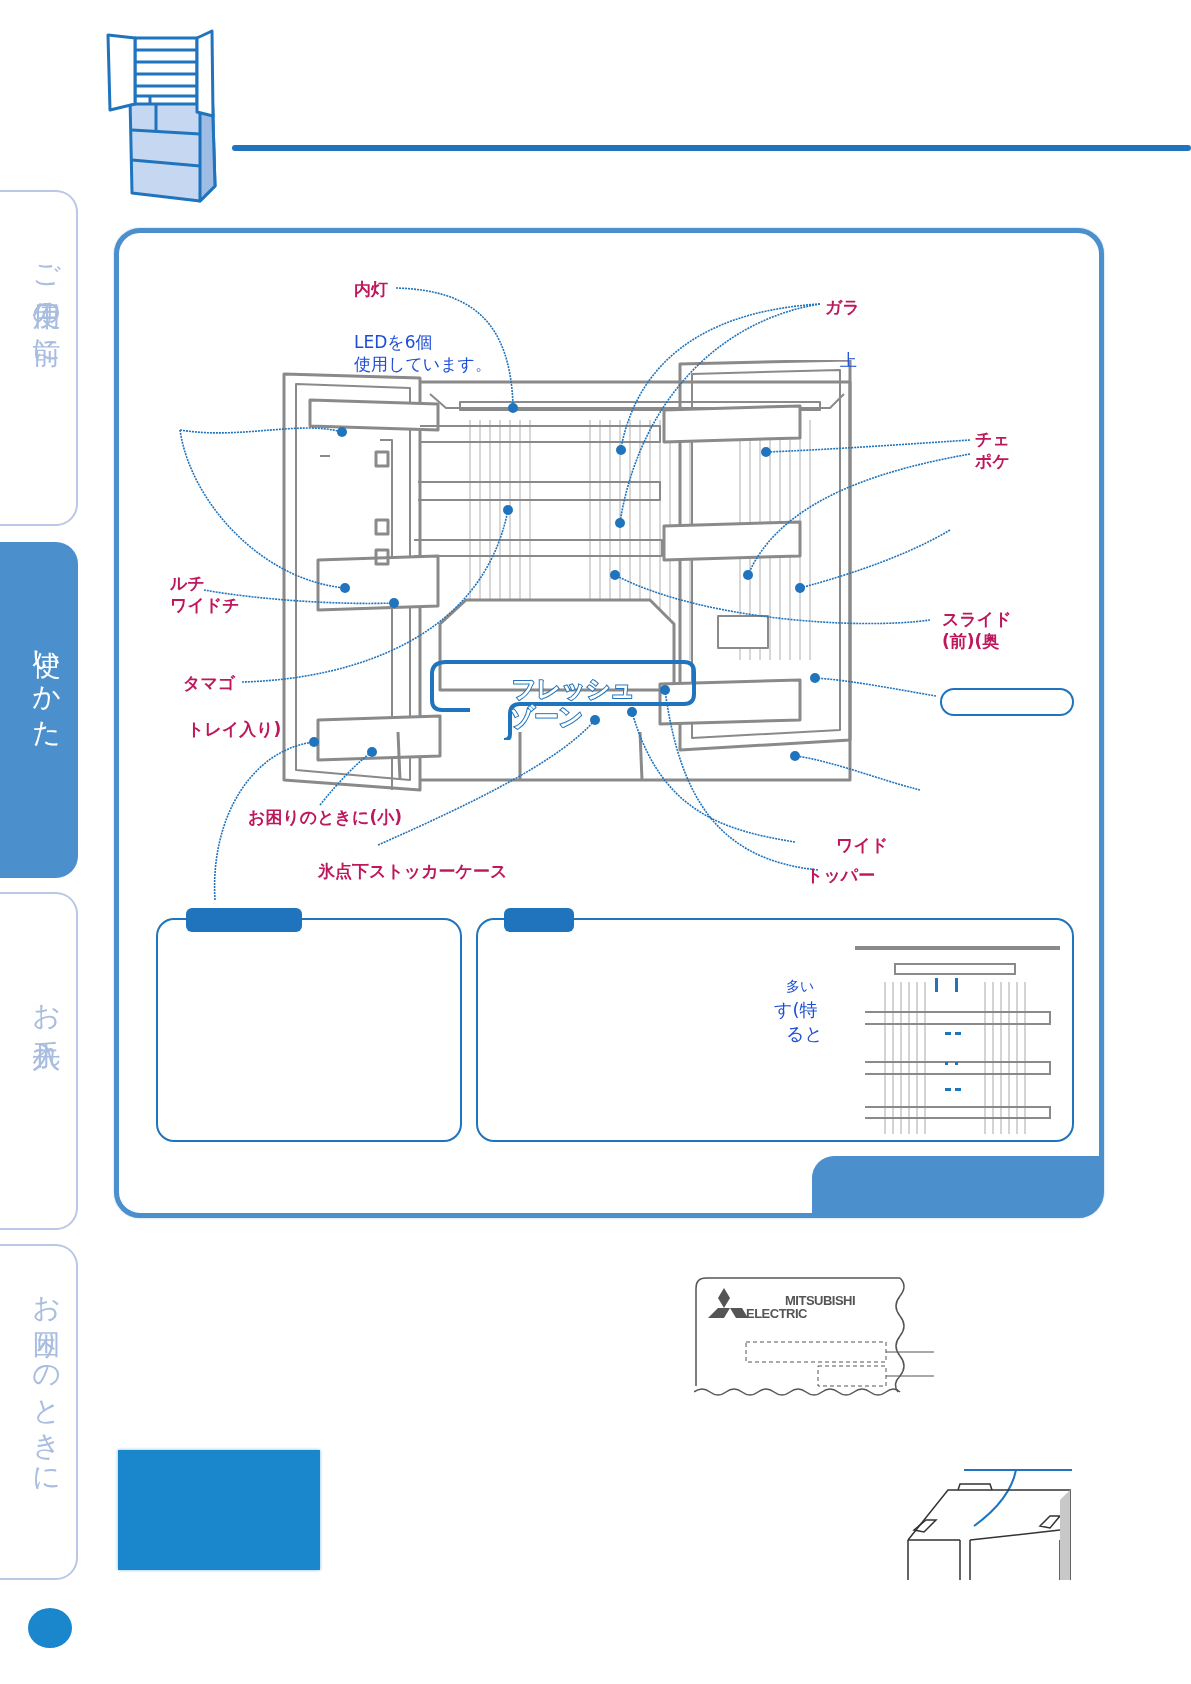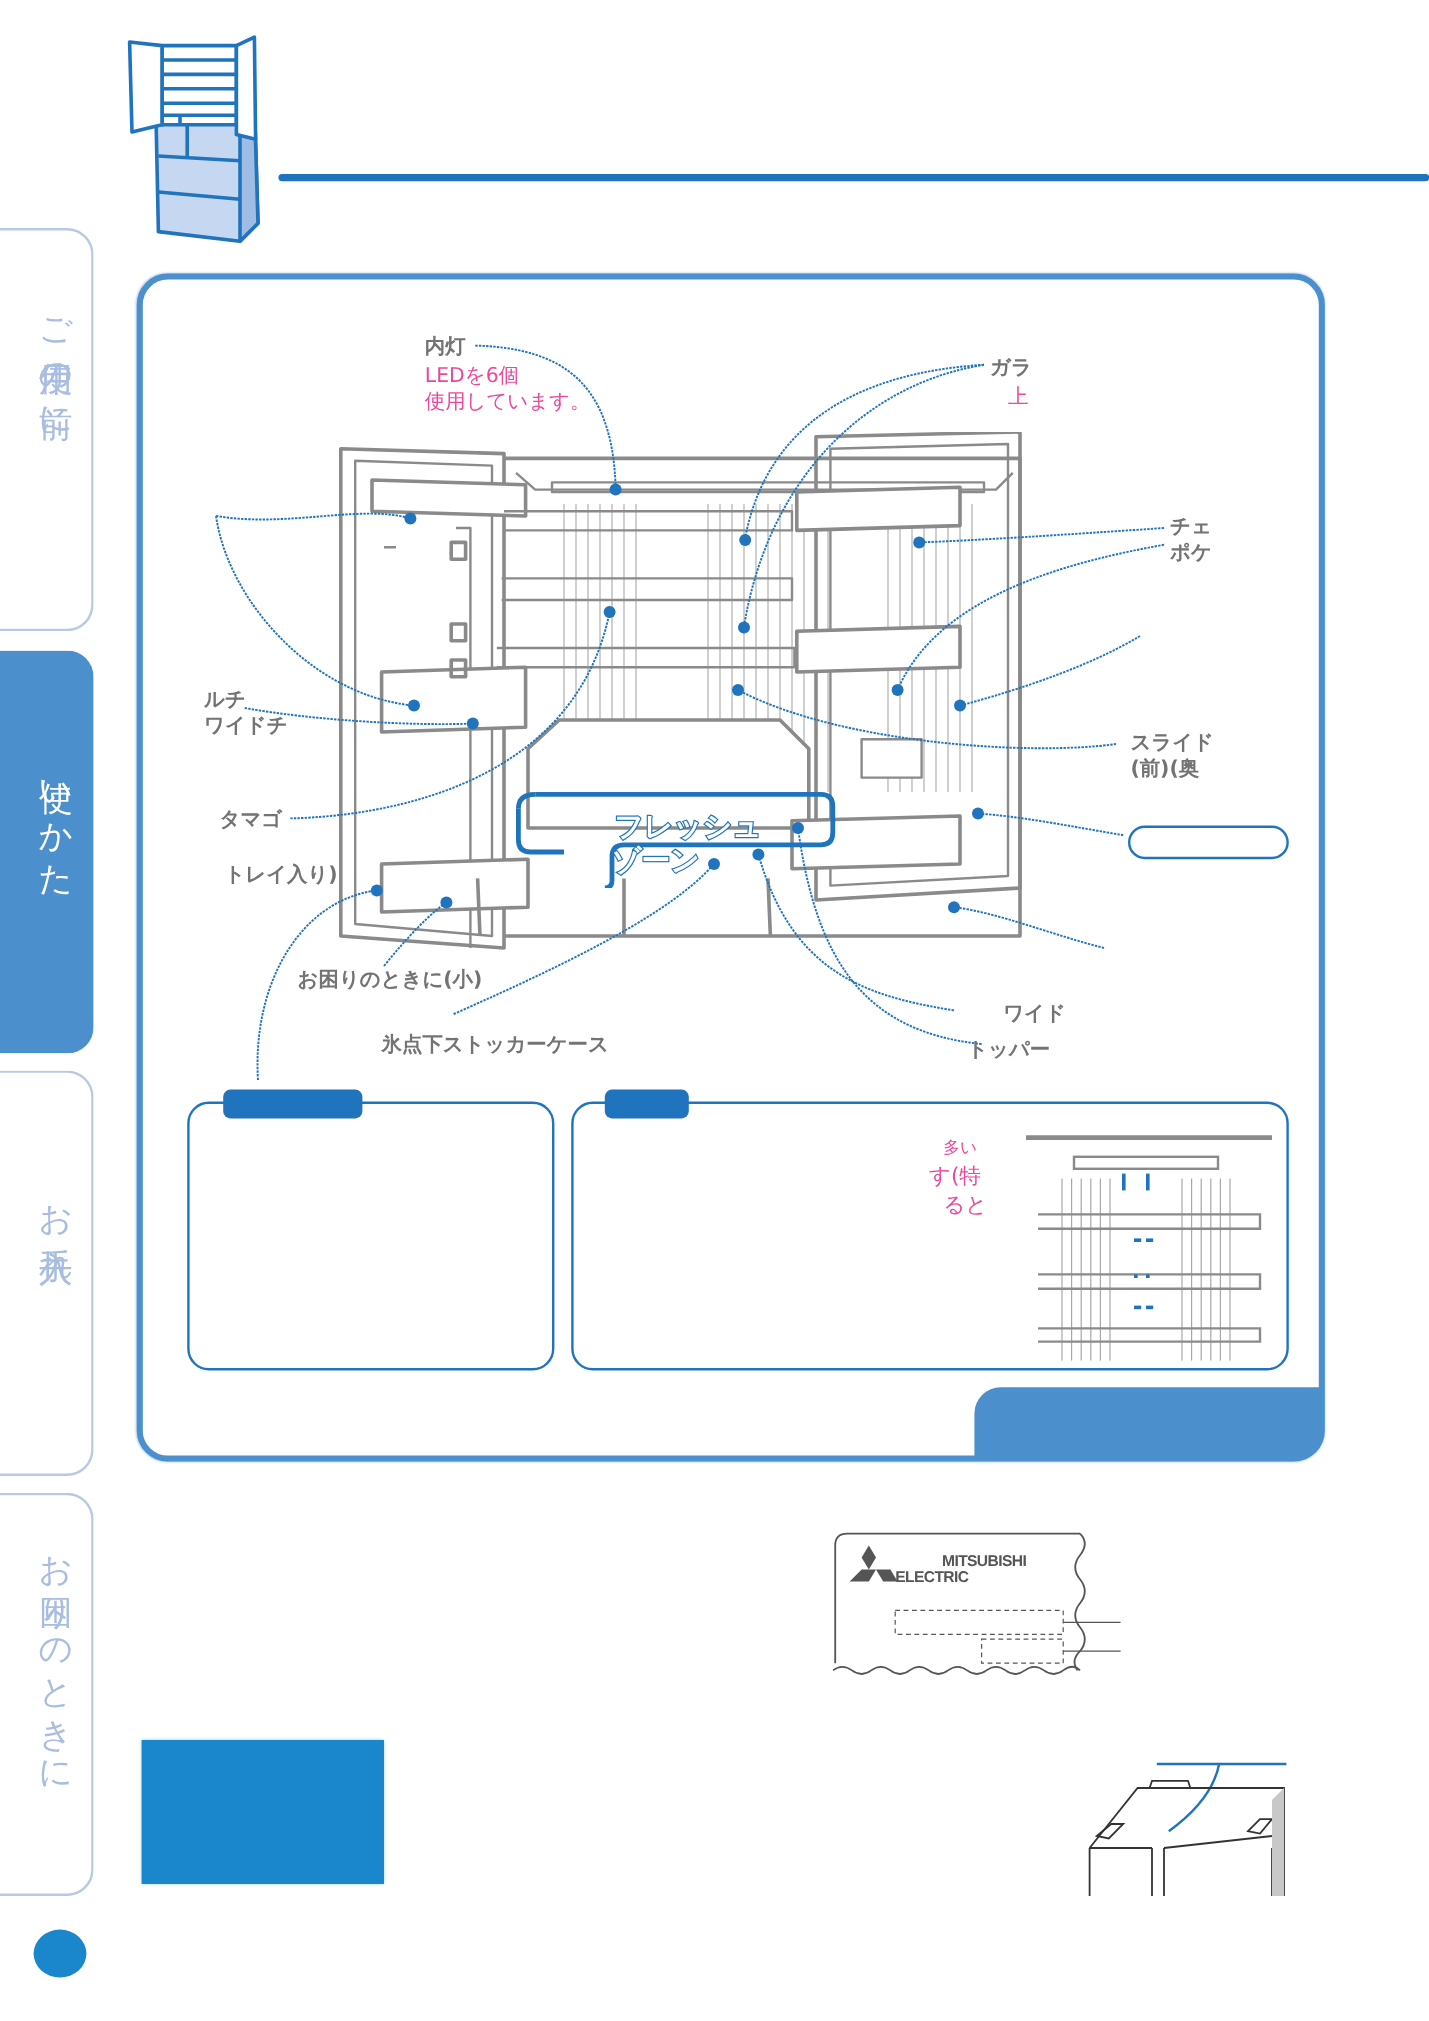--- a/index.html
+++ b/index.html
@@ -8,22 +8,22 @@
   
   .tab{position:absolute;left:-2px;width:80px;border:2px solid #b9c8e4;border-left:none;border-radius:0 22px 22px 0;box-sizing:border-box;background:#fff;}
   .tab .txt{position:absolute;left:32px;width:34px;color:#a9bde0;font-size:28px;line-height:36px;text-align:center;writing-mode:vertical-rl;letter-spacing:2px;}
   .tab.active{background:#4b8fcc;border-color:#4b8fcc;}
   .tab.active .txt{color:#fff;}
   
   .title-rule{left:232px;top:145px;width:959px;height:6px;background:#1f74bd;border-radius:3px;}
   
   .panel{left:114px;top:228px;width:990px;height:990px;border:5px solid #4b8fcc;border-radius:26px;box-sizing:border-box;background:#fff;box-shadow:0 0 2px #9bc0e3;}
   .panel-tab{left:812px;top:1156px;width:290px;height:60px;background:#4b8fcc;border-radius:22px 0 20px 0;}
-  .lbl{position:absolute;color:#737373;font-weight:bold;font-size:17px;line-height:22px;white-space:nowrap;}
-  .note{position:absolute;color:#ec4899;font-size:17px;line-height:22px;white-space:nowrap;}
+  .lbl{position:absolute;color:#be185d;font-weight:bold;font-size:17px;line-height:22px;white-space:nowrap;}
+  .note{position:absolute;color:#1d4ed8;font-size:17px;line-height:22px;white-space:nowrap;margin-top:29px;}
   .subbox{position:absolute;border:2px solid #1f74bd;border-radius:18px;box-sizing:border-box;background:#fff;}
   .subhead{position:absolute;height:24px;background:#1f74bd;border-radius:6px;}
   .pill{position:absolute;left:940px;top:688px;width:134px;height:28px;border:2px solid #1f74bd;border-radius:14px;box-sizing:border-box;background:#fff;}
   .fresh{position:absolute;color:#fff;font-weight:bold;font-size:24px;line-height:26px;-webkit-text-stroke:2px #1f74bd;paint-order:stroke fill;text-shadow:0 0 0 #1f74bd;}
   .blue-block{left:118px;top:1450px;width:202px;height:120px;background:#1a86cc;box-shadow:0 0 3px #7fb6e0;}
   .page-dot{left:28px;top:1608px;width:44px;height:40px;background:#1a86cc;border-radius:50%;}
 </style>
 </head>
 <body>
 

